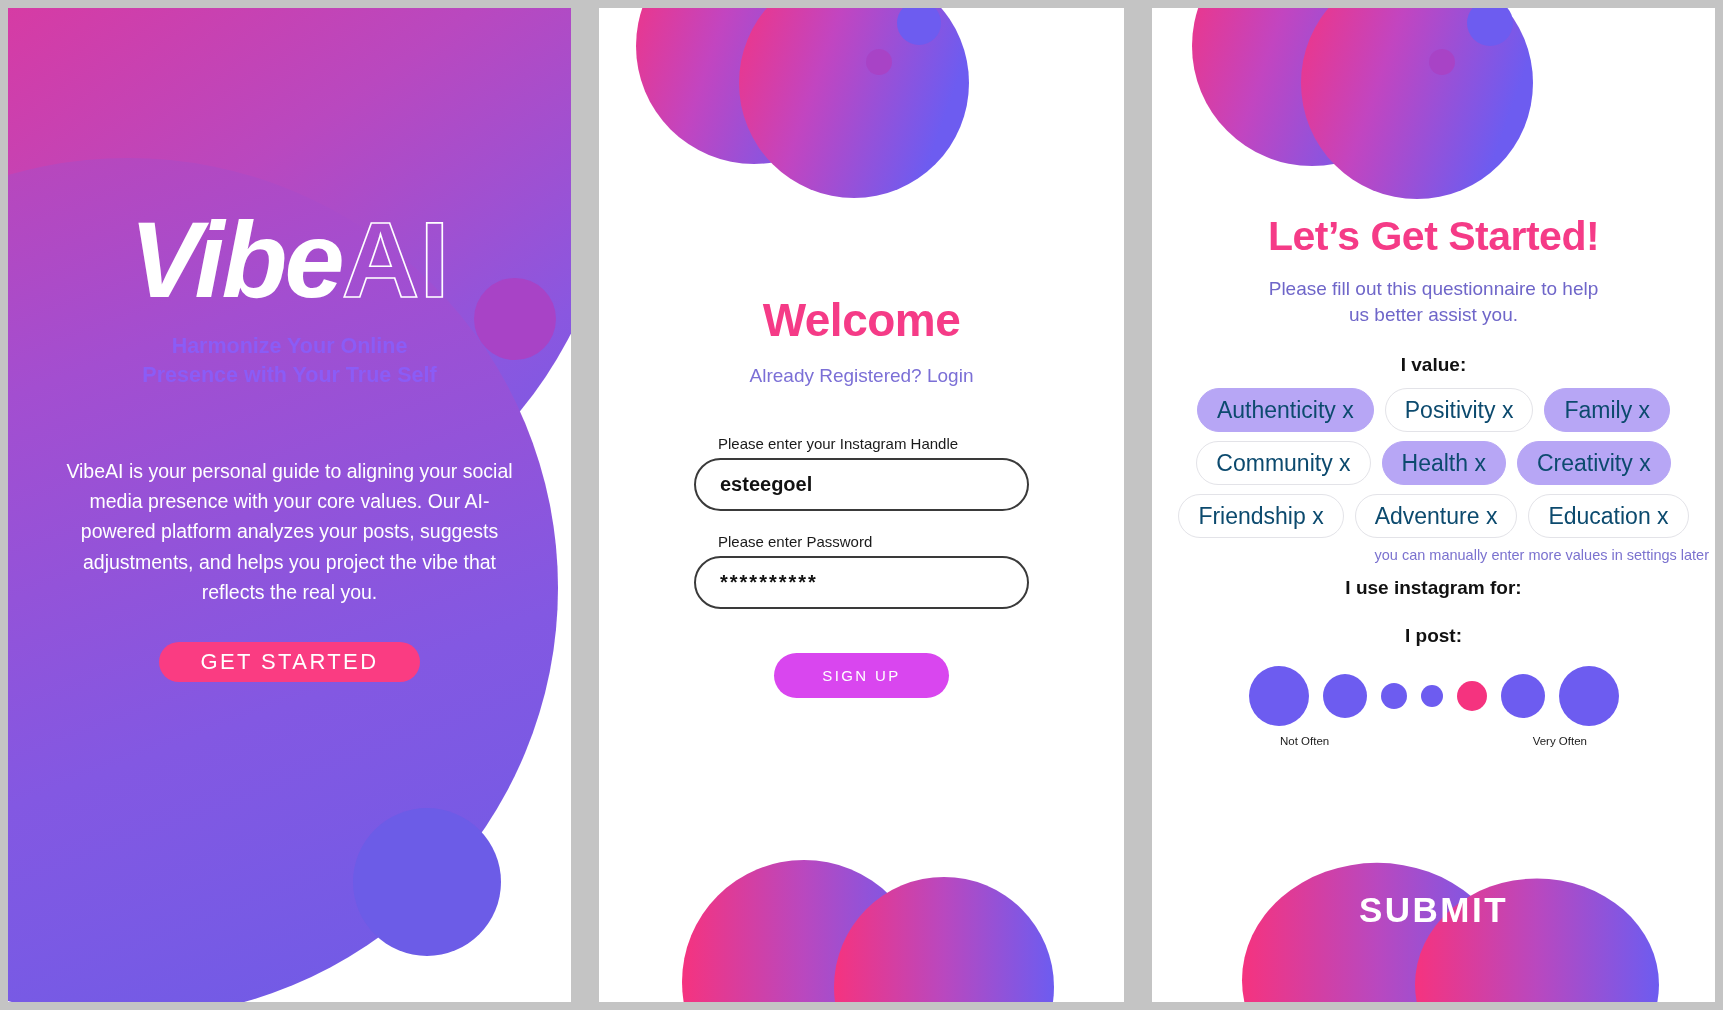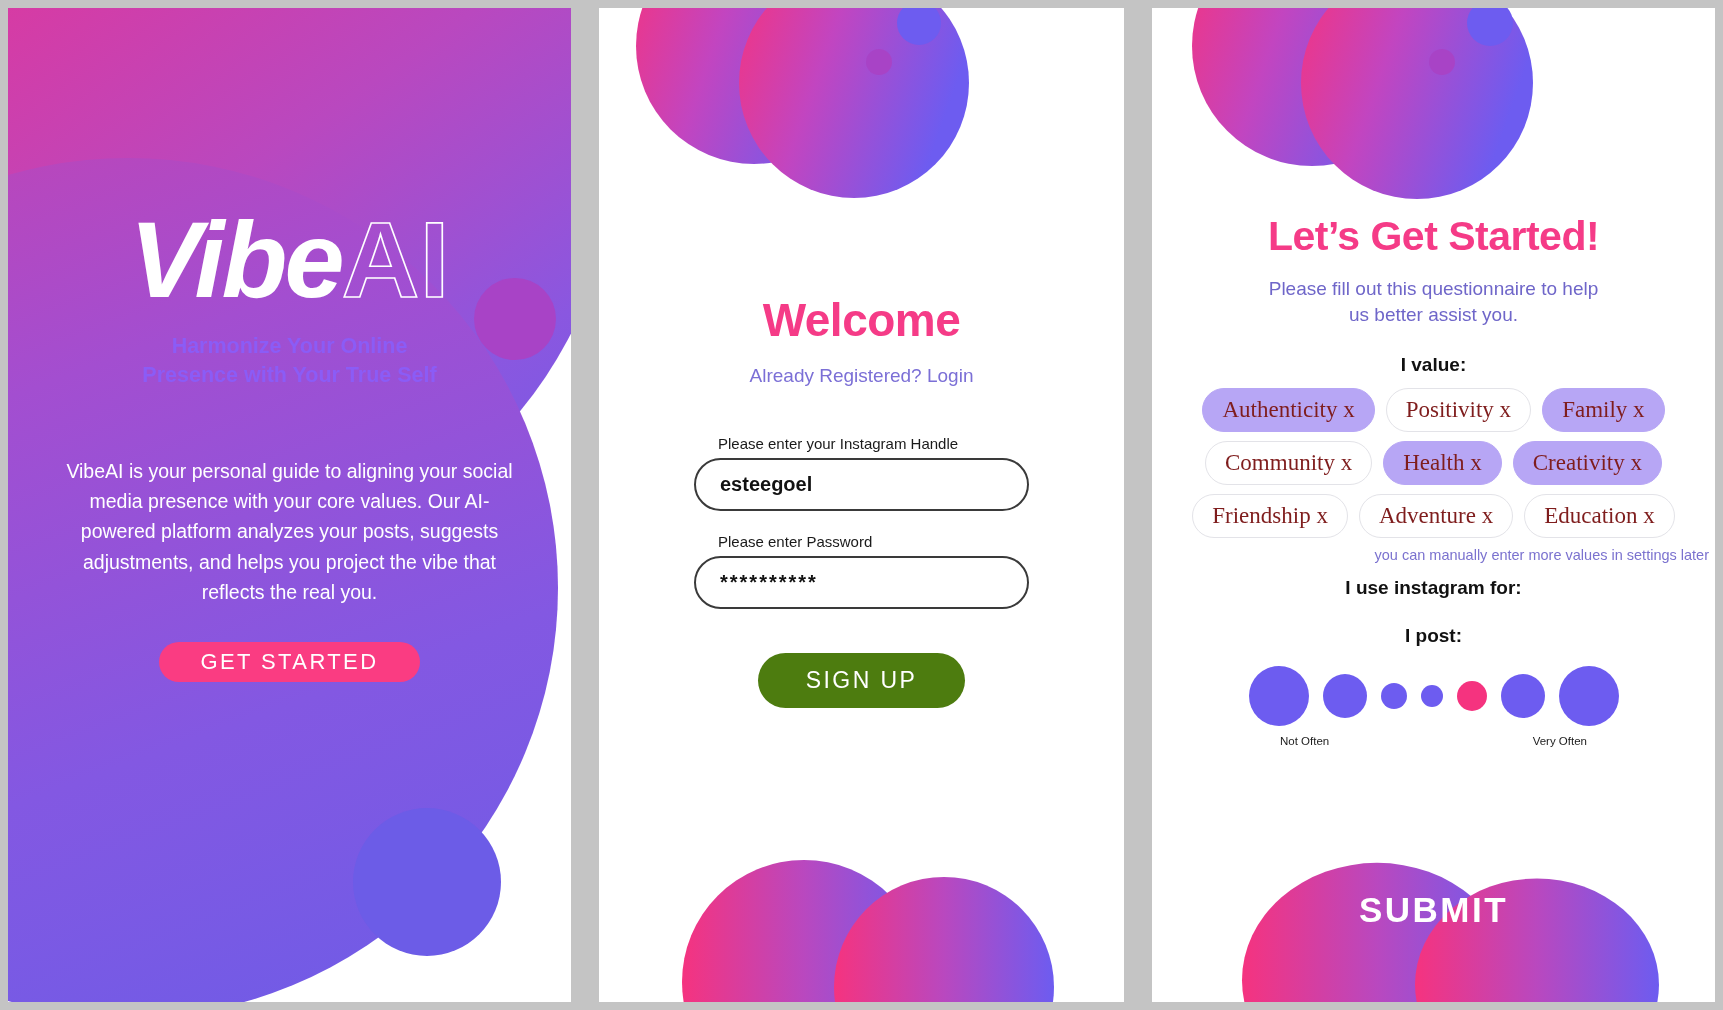--- a/index.html
+++ b/index.html
@@ -164,26 +164,26 @@
     font-size: 20px;
     font-weight: bold;
     color: #121212;
     background: #ffffff;
     font-family: "Liberation Sans", sans-serif;
     outline: none;
   }
   .field-input.pw { letter-spacing: 2px; }
   .btn-signup {
     margin-top: 44px;
-    background: #4d7c0f;
+    background: #d946ef;
     color: #ffffff;
     border: none;
     border-radius: 32px;
     padding: 14px 48px;
-    font-size: 23px;
+    font-size: 15px;
     letter-spacing: 2.4px;
     font-family: "Liberation Sans", sans-serif;
     cursor: pointer;
   }
 
   
   .s3-content {
     position: absolute;
     top: 0; left: 0;
     width: 100%;
@@ -213,26 +213,26 @@
   .chip-row {
     display: flex;
     justify-content: center;
     gap: 11px;
     margin-bottom: 9px;
   }
   .chip {
     border-radius: 26px;
     padding: 7px 19px;
     font-size: 23px;
-    color: #7f1d1d;
+    color: #0c4a6e;
     background: #ffffff;
     border: 1.5px solid #e3e3e8;
     white-space: nowrap;
     cursor: pointer;
-    font-family: Liberation Serif, serif;
+    font-family: Liberation Sans, sans-serif;
     line-height: 1.22;
   }
   .chip.sel-purple { background: #b7a6f5; border-color: #b7a6f5; }
   .chip.sel-pink   { background: #fbb2db; border-color: #fbb2db; }
   .hint {
     color: #7b72cf;
     font-size: 14.5px;
     text-align: right;
     padding-right: 6px;
     margin-top: 2px;

